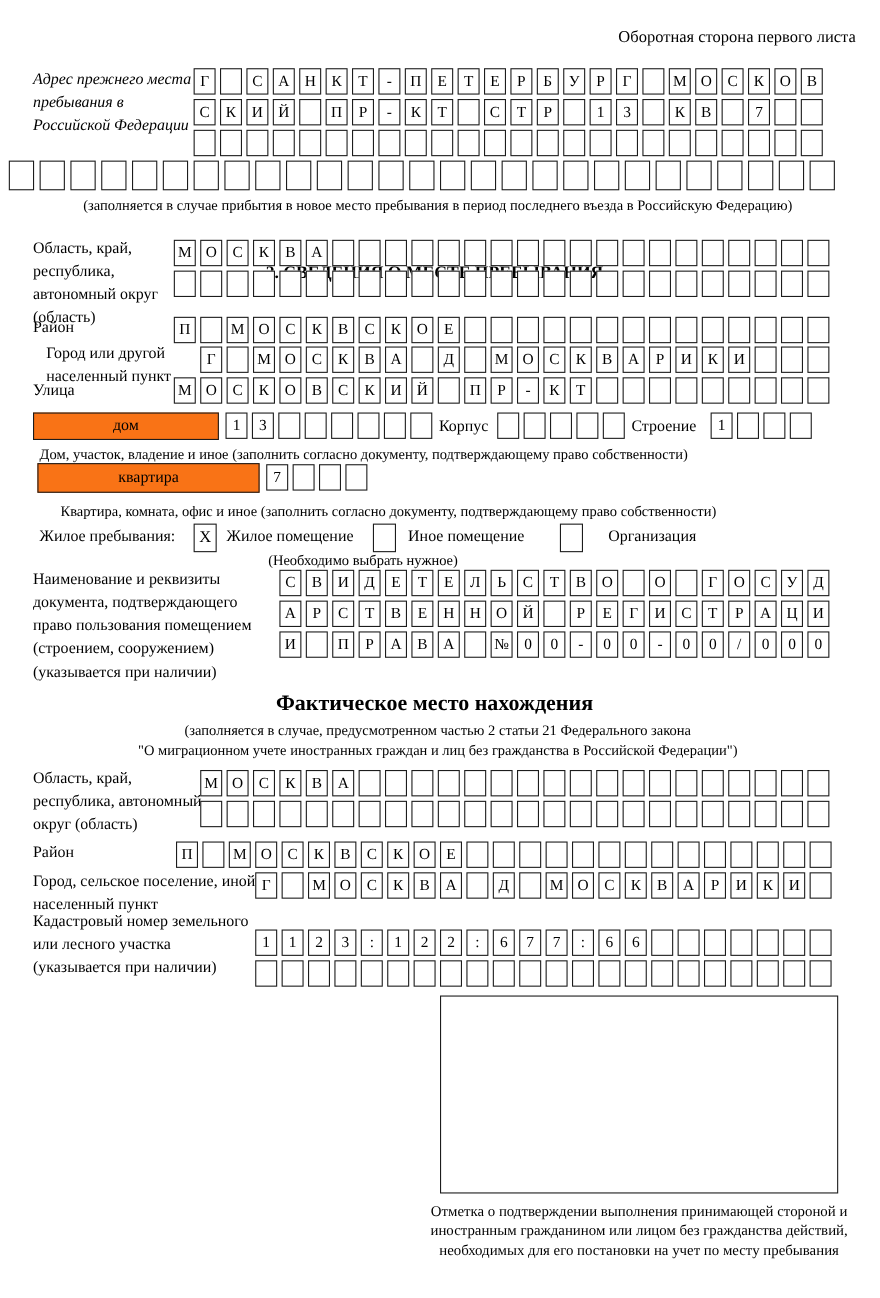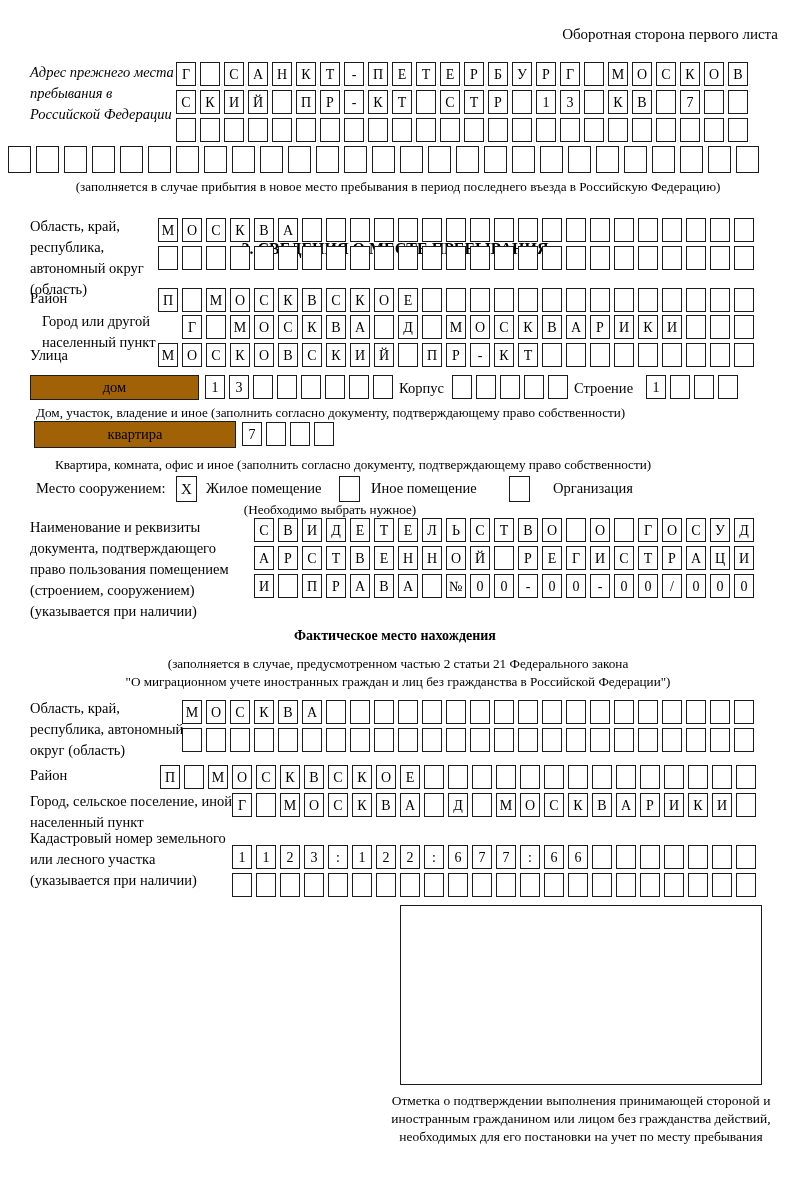--- a/index.html
+++ b/index.html
@@ -15,21 +15,21 @@
     display:flex; align-items:center; justify-content:center;
     font-size:14px; padding-top:1px; background:#fff;
   }
   .cellrow.wide { gap:5px; }
   .cellrow.wide .cell { width:23px; height:27px; }
   .label { position:absolute; font-size:14.5px; line-height:1.45; }
   .caption { position:absolute; font-size:13.2px; line-height:1.35; }
   .center { text-align:center; }
   .title { position:absolute; font-weight:bold; font-size:16px; }
   .boxlabel {
-    position:absolute; border:1.5px solid #1c1c1c; background:#a16207;
+    position:absolute; border:1.5px solid #1c1c1c; background:#f97316;
     display:flex; align-items:center; justify-content:center; font-size:14.5px;
   }
   .checkbox {
     position:absolute; width:21px; height:26px; border:1.5px solid #1c1c1c;
     display:flex; align-items:center; justify-content:center; font-size:15px; background:#fff;
   }
   .stampbox { position:absolute; border:1.6px solid #1c1c1c; background:#fff; }
 </style>
 </head>
 <body>
@@ -320,21 +320,21 @@
 
 <div class="boxlabel" style="left:34px; top:421px; width:202px; height:27px;">квартира</div>
 <div class="cellrow" style="left:242px; top:422px;">
     <div class="cell">7</div>
     <div class="cell"></div>
     <div class="cell"></div>
     <div class="cell"></div>
   </div>
 <div class="caption" style="left:36px; top:456px; width:720px;margin-left:19px;">Квартира, комната, офис и иное (заполнить согласно документу, подтверждающему право собственности)</div>
 
-<div class="label" style="left:36px; top:478px;">Место сооружением:</div>
+<div class="label" style="left:36px; top:478px;">Жилое пребывания:</div>
 <div class="checkbox" style="left:176px; top:476px;">X</div>
 <div class="label" style="left:206px; top:478px;">Жилое помещение</div>
 <div class="checkbox" style="left:339px; top:476px;"></div>
 <div class="label" style="left:371px; top:478px;">Иное помещение</div>
 <div class="checkbox" style="left:509px; top:476px;"></div>
 <div class="label" style="left:553px; top:478px;">Организация</div>
 <div class="caption center" style="left:175px; top:501px; width:310px;">(Необходимо выбрать нужное)</div>
 
 <div class="label" style="left:30px; top:517px; width:215px;">Наименование и реквизиты документа, подтверждающего право пользования помещением (строением, сооружением) (указывается при наличии)</div>
 <div class="cellrow" style="left:254px; top:518px;">
@@ -400,21 +400,21 @@
     <div class="cell">0</div>
     <div class="cell">-</div>
     <div class="cell">0</div>
     <div class="cell">0</div>
     <div class="cell">/</div>
     <div class="cell">0</div>
     <div class="cell">0</div>
     <div class="cell">0</div>
   </div>
 
-<div class="title center" style="left:0; top:628px; width:790px; font-size:14px;">Фактическое место нахождения</div>
+<div class="title center" style="left:0; top:628px; width:790px; font-size:20px;">Фактическое место нахождения</div>
 <div class="caption center" style="left:0; top:655px; width:796px;">(заполняется в случае, предусмотренном частью 2 статьи 21 Федерального закона</div>
 <div class="caption center" style="left:0; top:673px; width:796px;">"О миграционном учете иностранных граждан и лиц без гражданства в Российской Федерации")</div>
 
 <div class="label" style="left:30px; top:698px; width:155px;">Область, край, республика, автономный округ (область)</div>
 <div class="cellrow" style="left:182px; top:700px;">
     <div class="cell">М</div>
     <div class="cell">О</div>
     <div class="cell">С</div>
     <div class="cell">К</div>
     <div class="cell">В</div>

